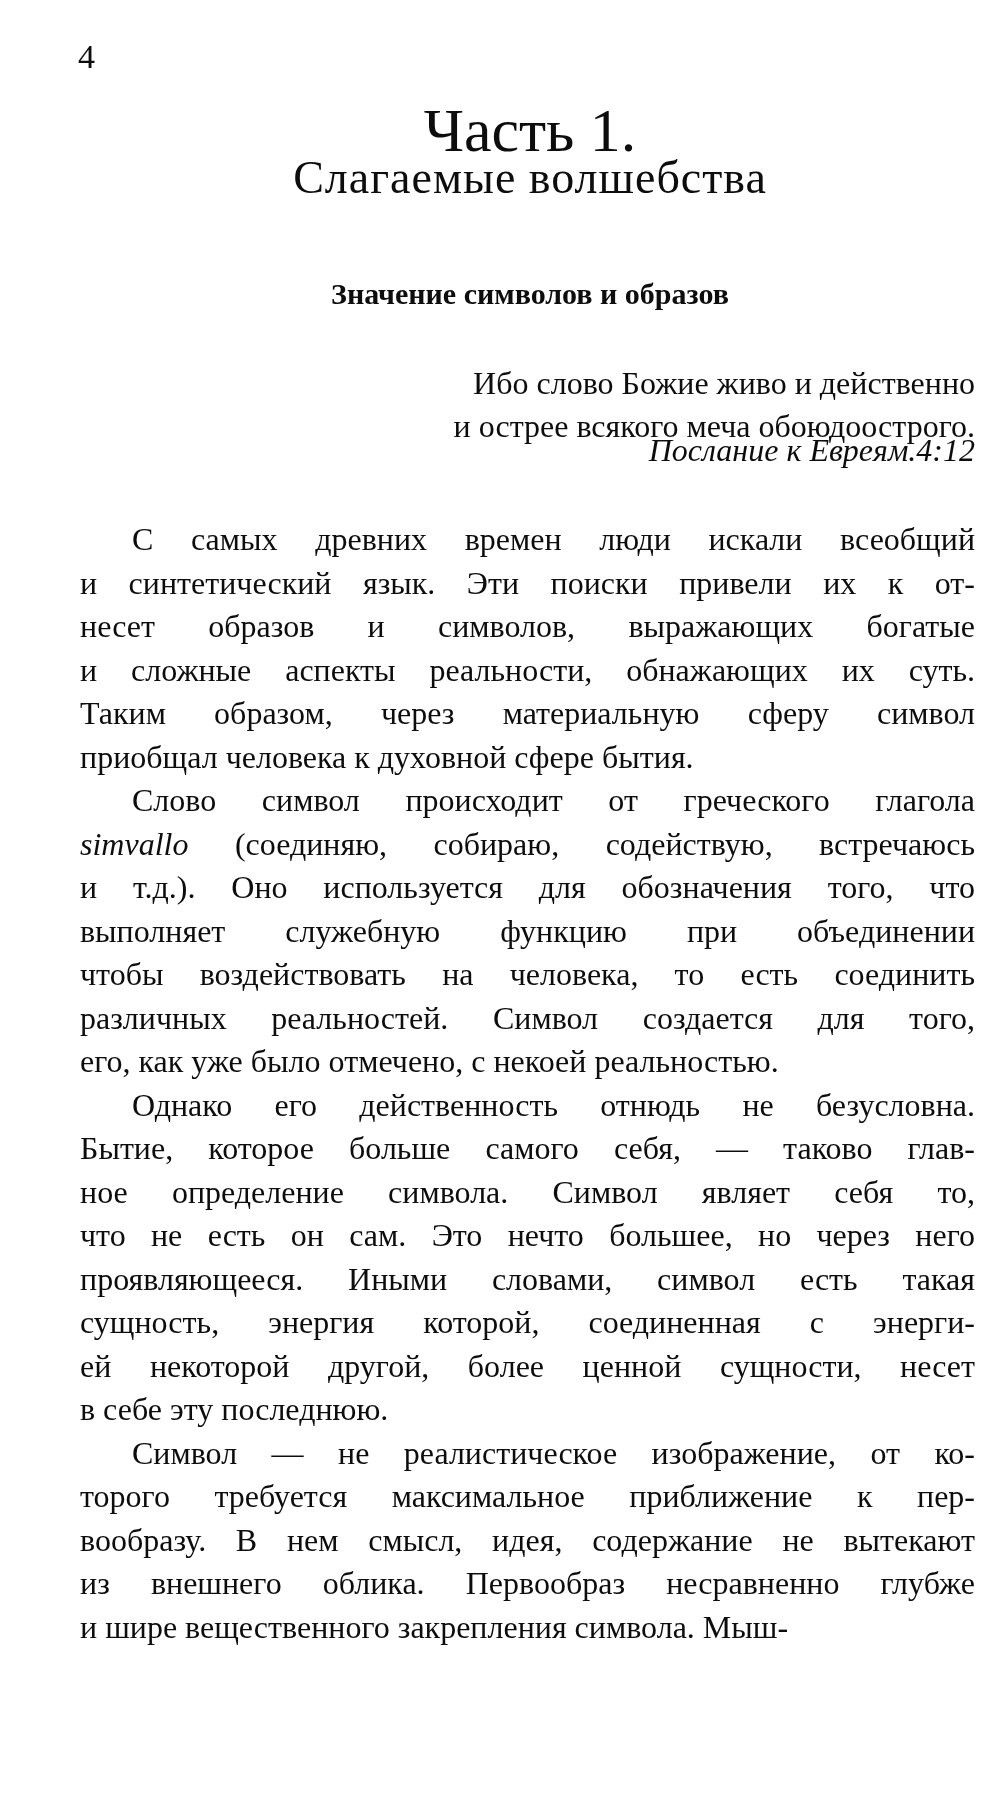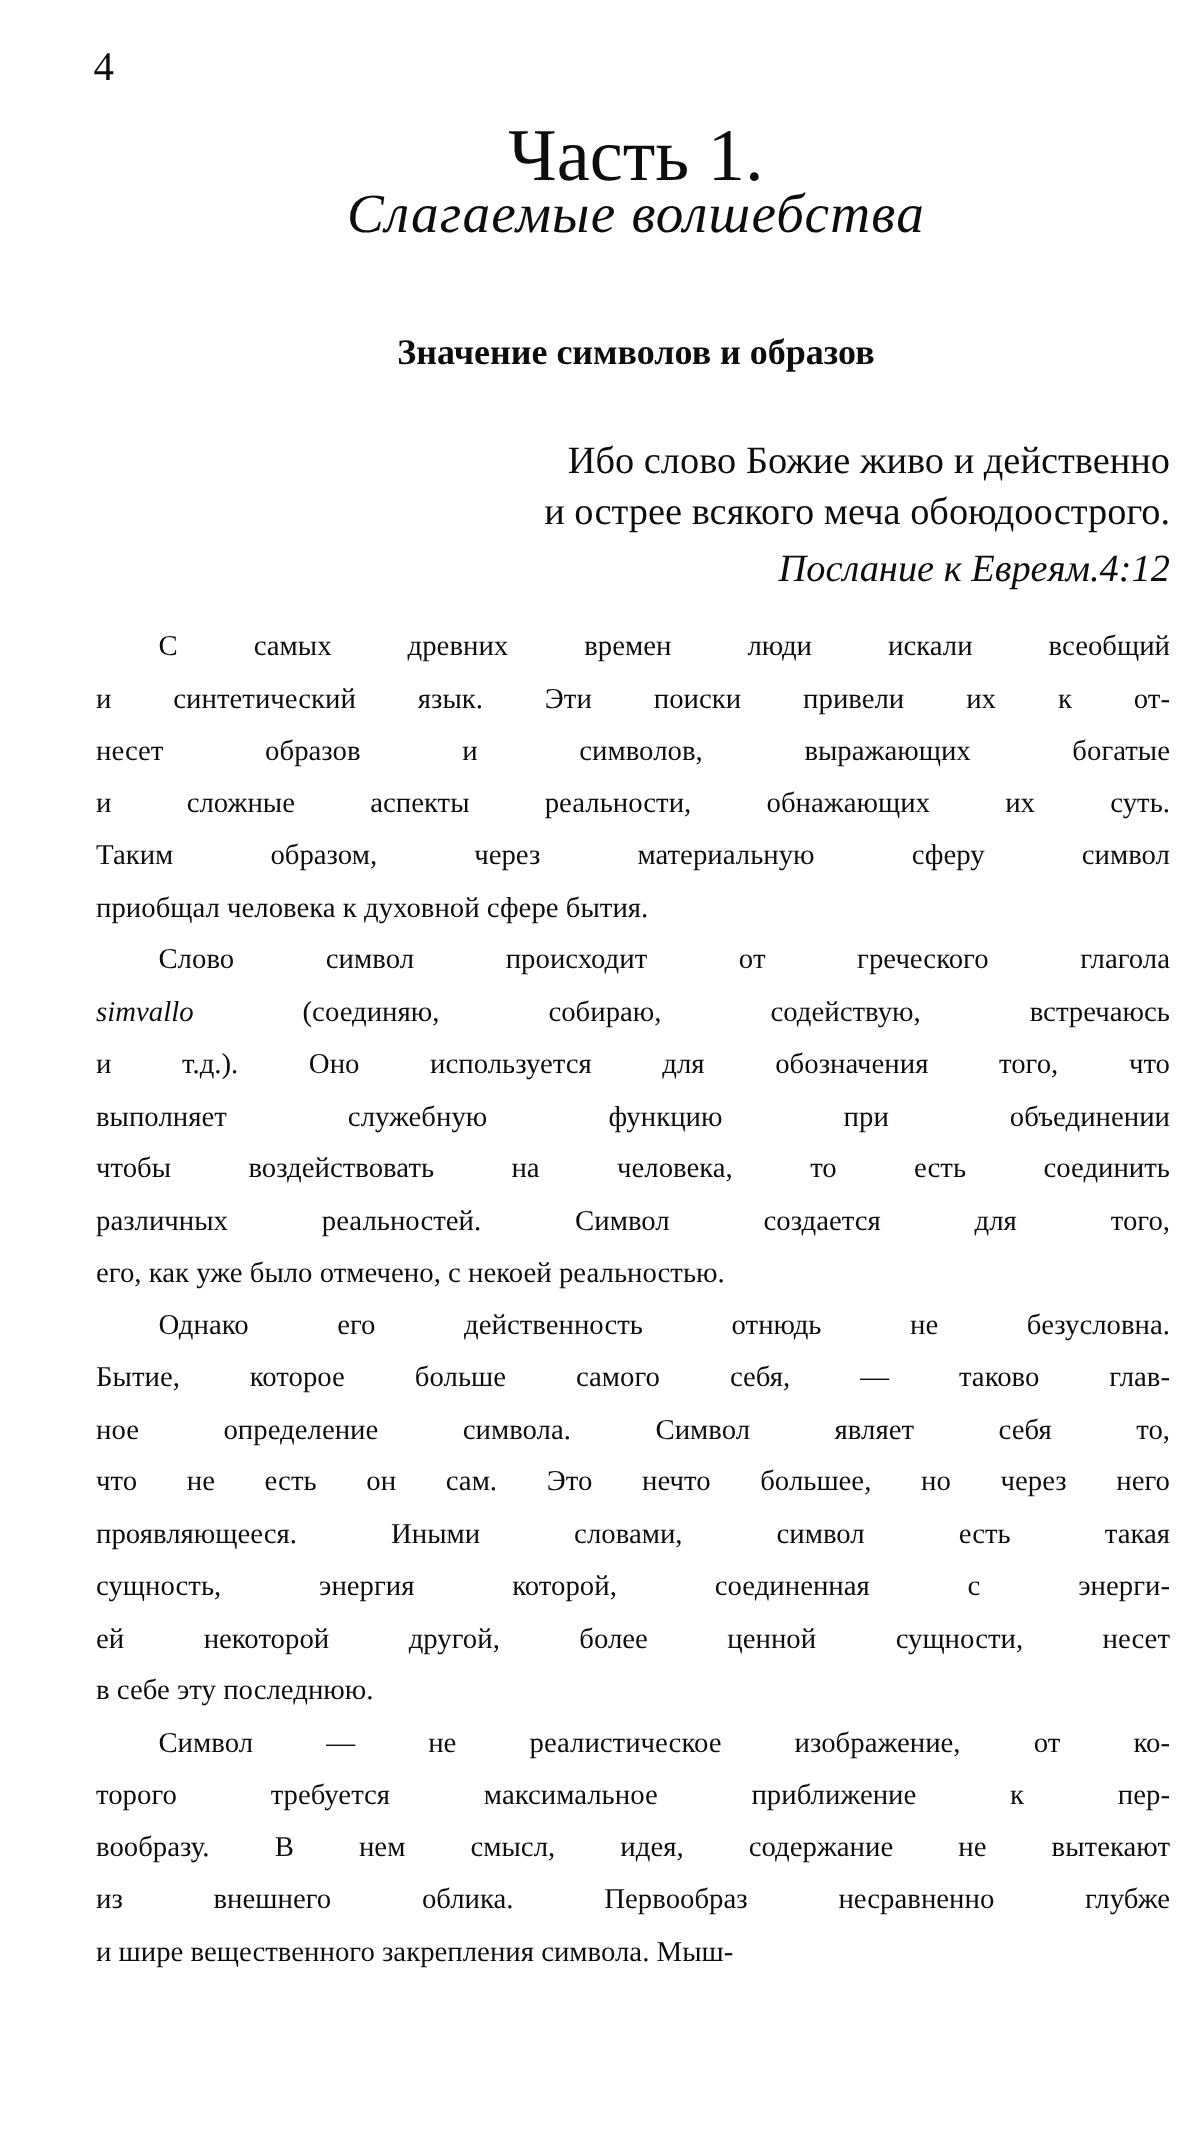--- a/index.html
+++ b/index.html
@@ -20,45 +20,45 @@
     line-height: 1;
   }
   .center-wrap {
     position: absolute;
     left: 60px;
     right: 0;
     text-align: center;
     white-space: nowrap;
   }
   .part-title   { top: 96px;  font-size: 62px; line-height: 1.1; }
-  .part-subtitle{ top: 153px; font-size: 46px; line-height: 1.1; font-style: italic; letter-spacing: 1px; }
+  .part-subtitle{ top: 153px; font-size: 46px; line-height: 1.1; letter-spacing: 1px; }
   .section-heading { top: 277px; font-size: 30px; line-height: 1.1; font-weight: bold; }
   .epigraph {
     position: absolute;
     top: 362px;
     right: 25px;
     text-align: right;
     font-size: 32px;
     line-height: 43px;
     margin-left: 14px;
   }
   .epigraph-source {
     position: absolute;
-    top: 456px;
+    top: 433px;
     right: 25px;
     font-size: 32px;
     font-style: italic;
     line-height: 1.1;
   }
   .bodytext {
     position: absolute;
     left: 80px;
     right: 25px;
     top: 518px;
-    font-size: 24px;
+    font-size: 32px;
     line-height: 43.5px;
   }
   .line {
     text-align: justify;
     text-align-last: justify;
     white-space: normal;
   }
   .line.first { text-indent: 52px; }
   .line.plast { text-align-last: left; }
 </style>

